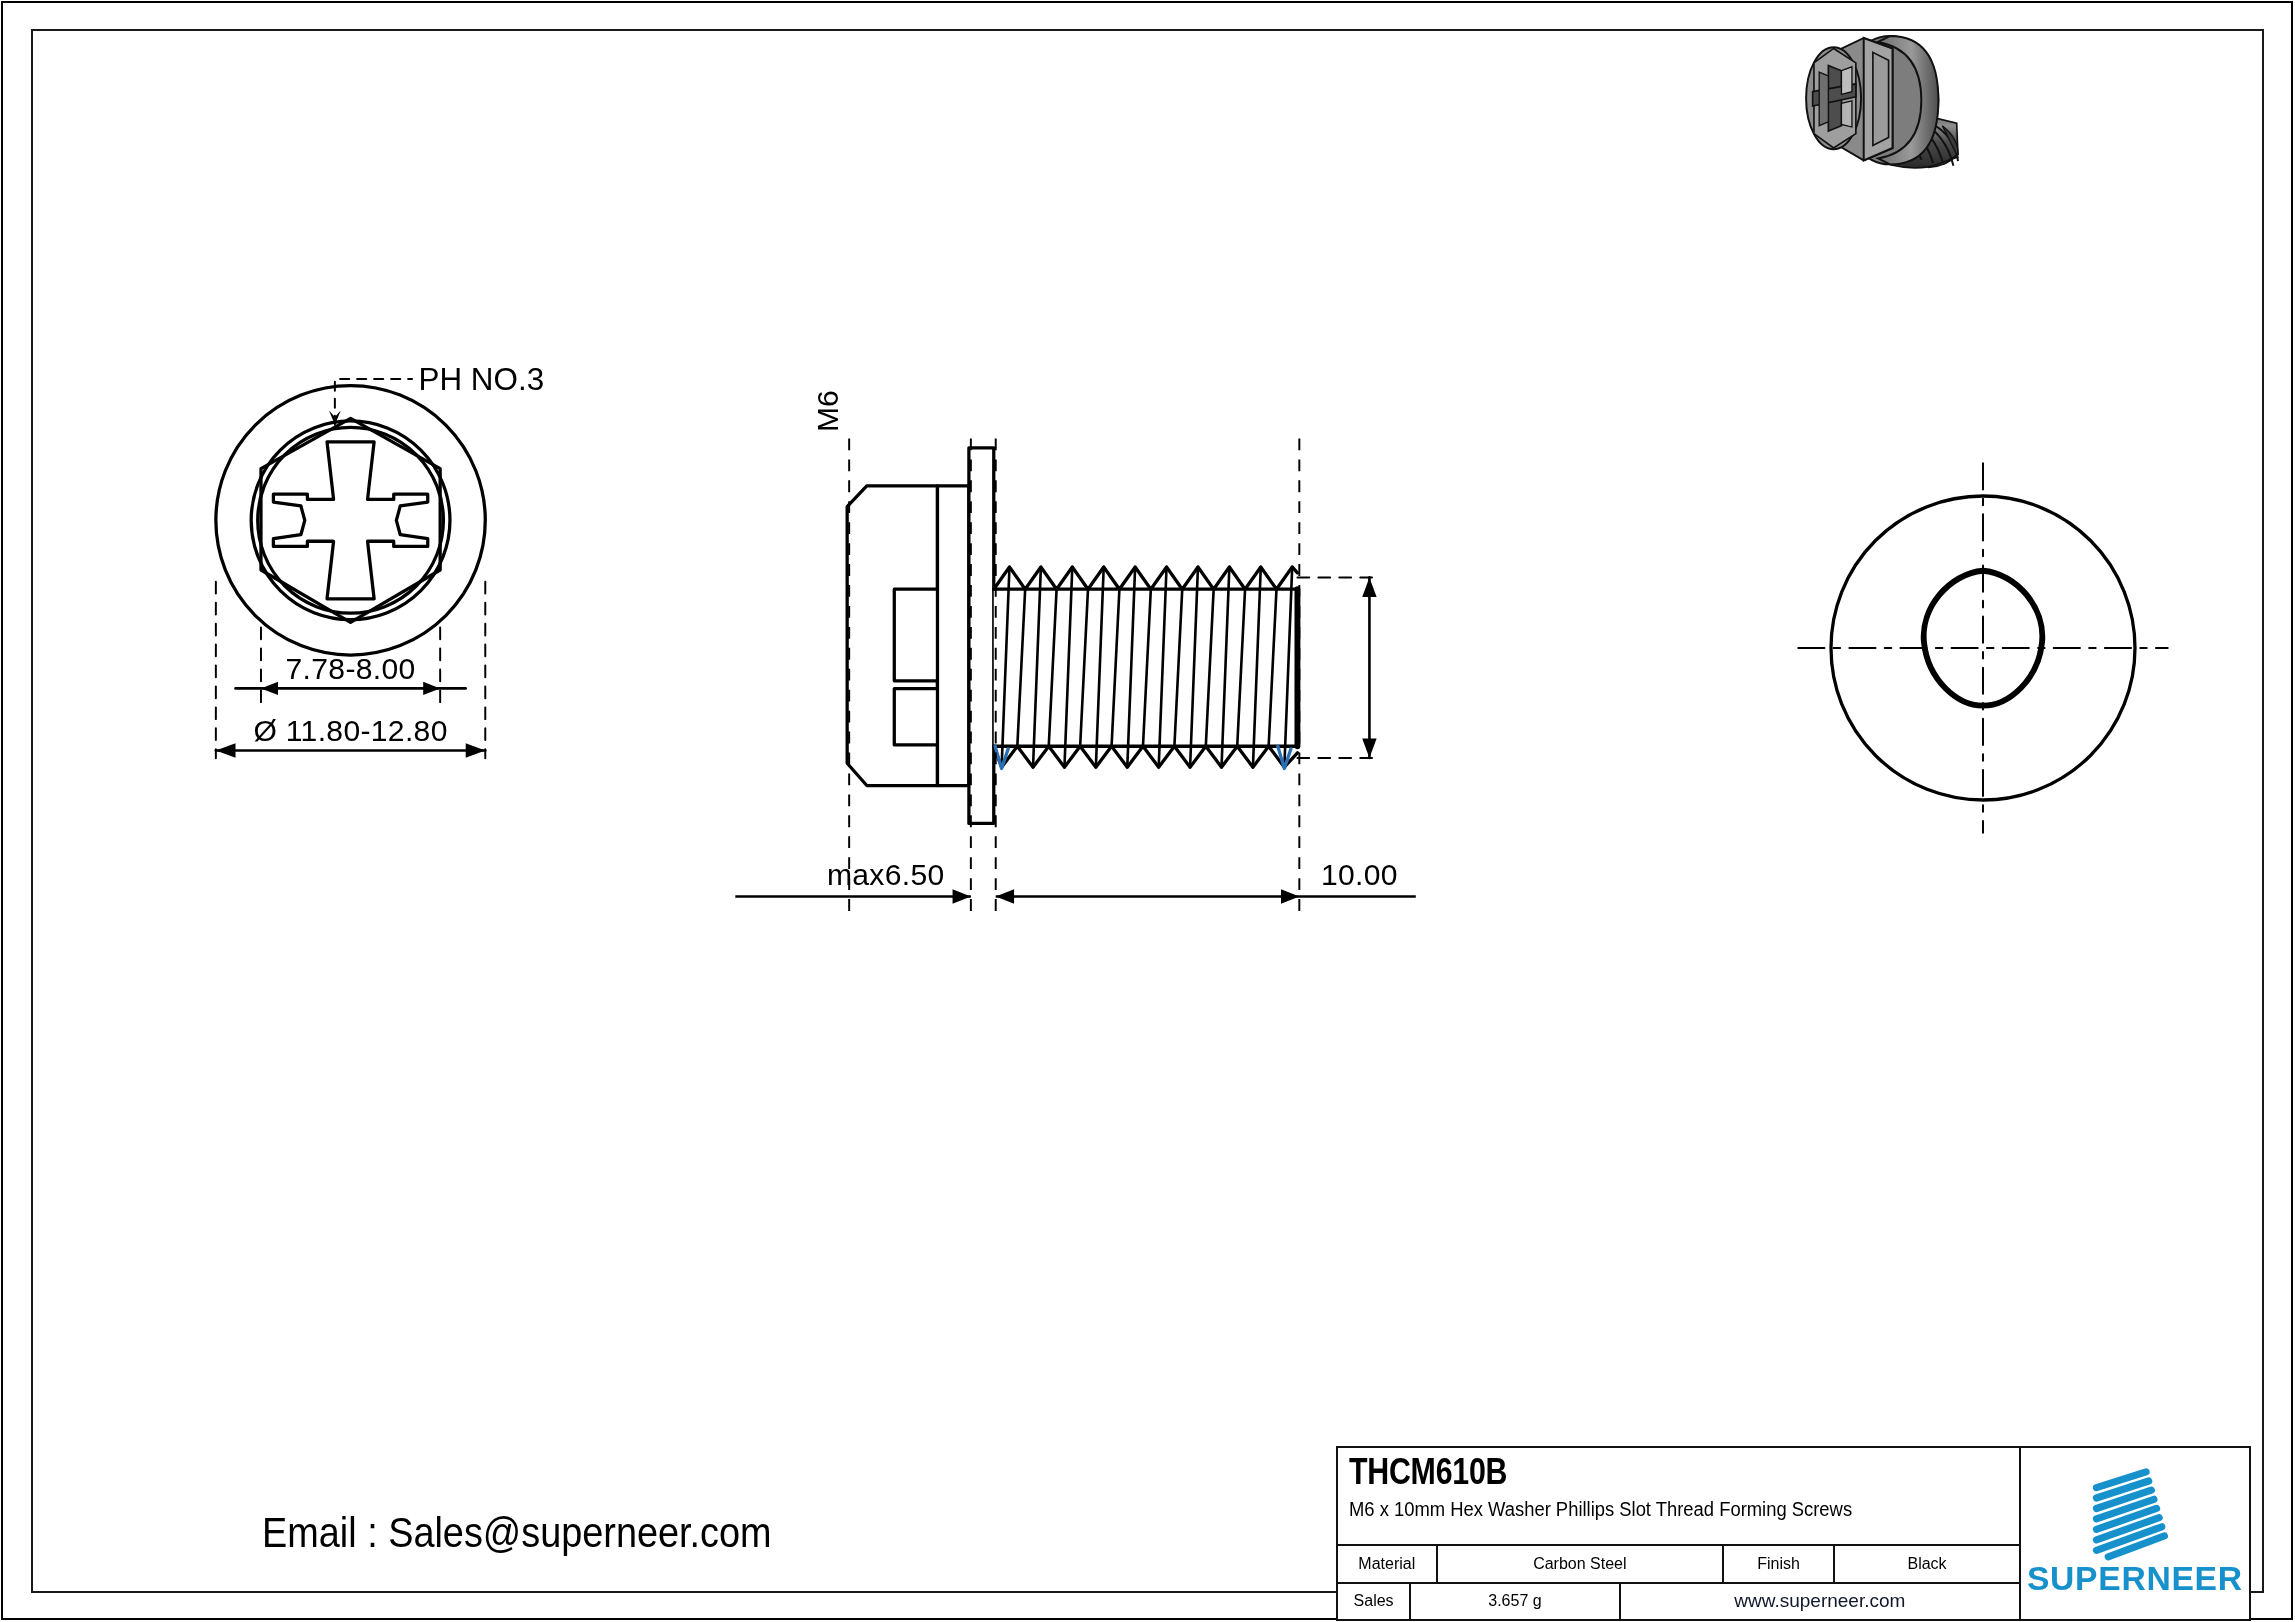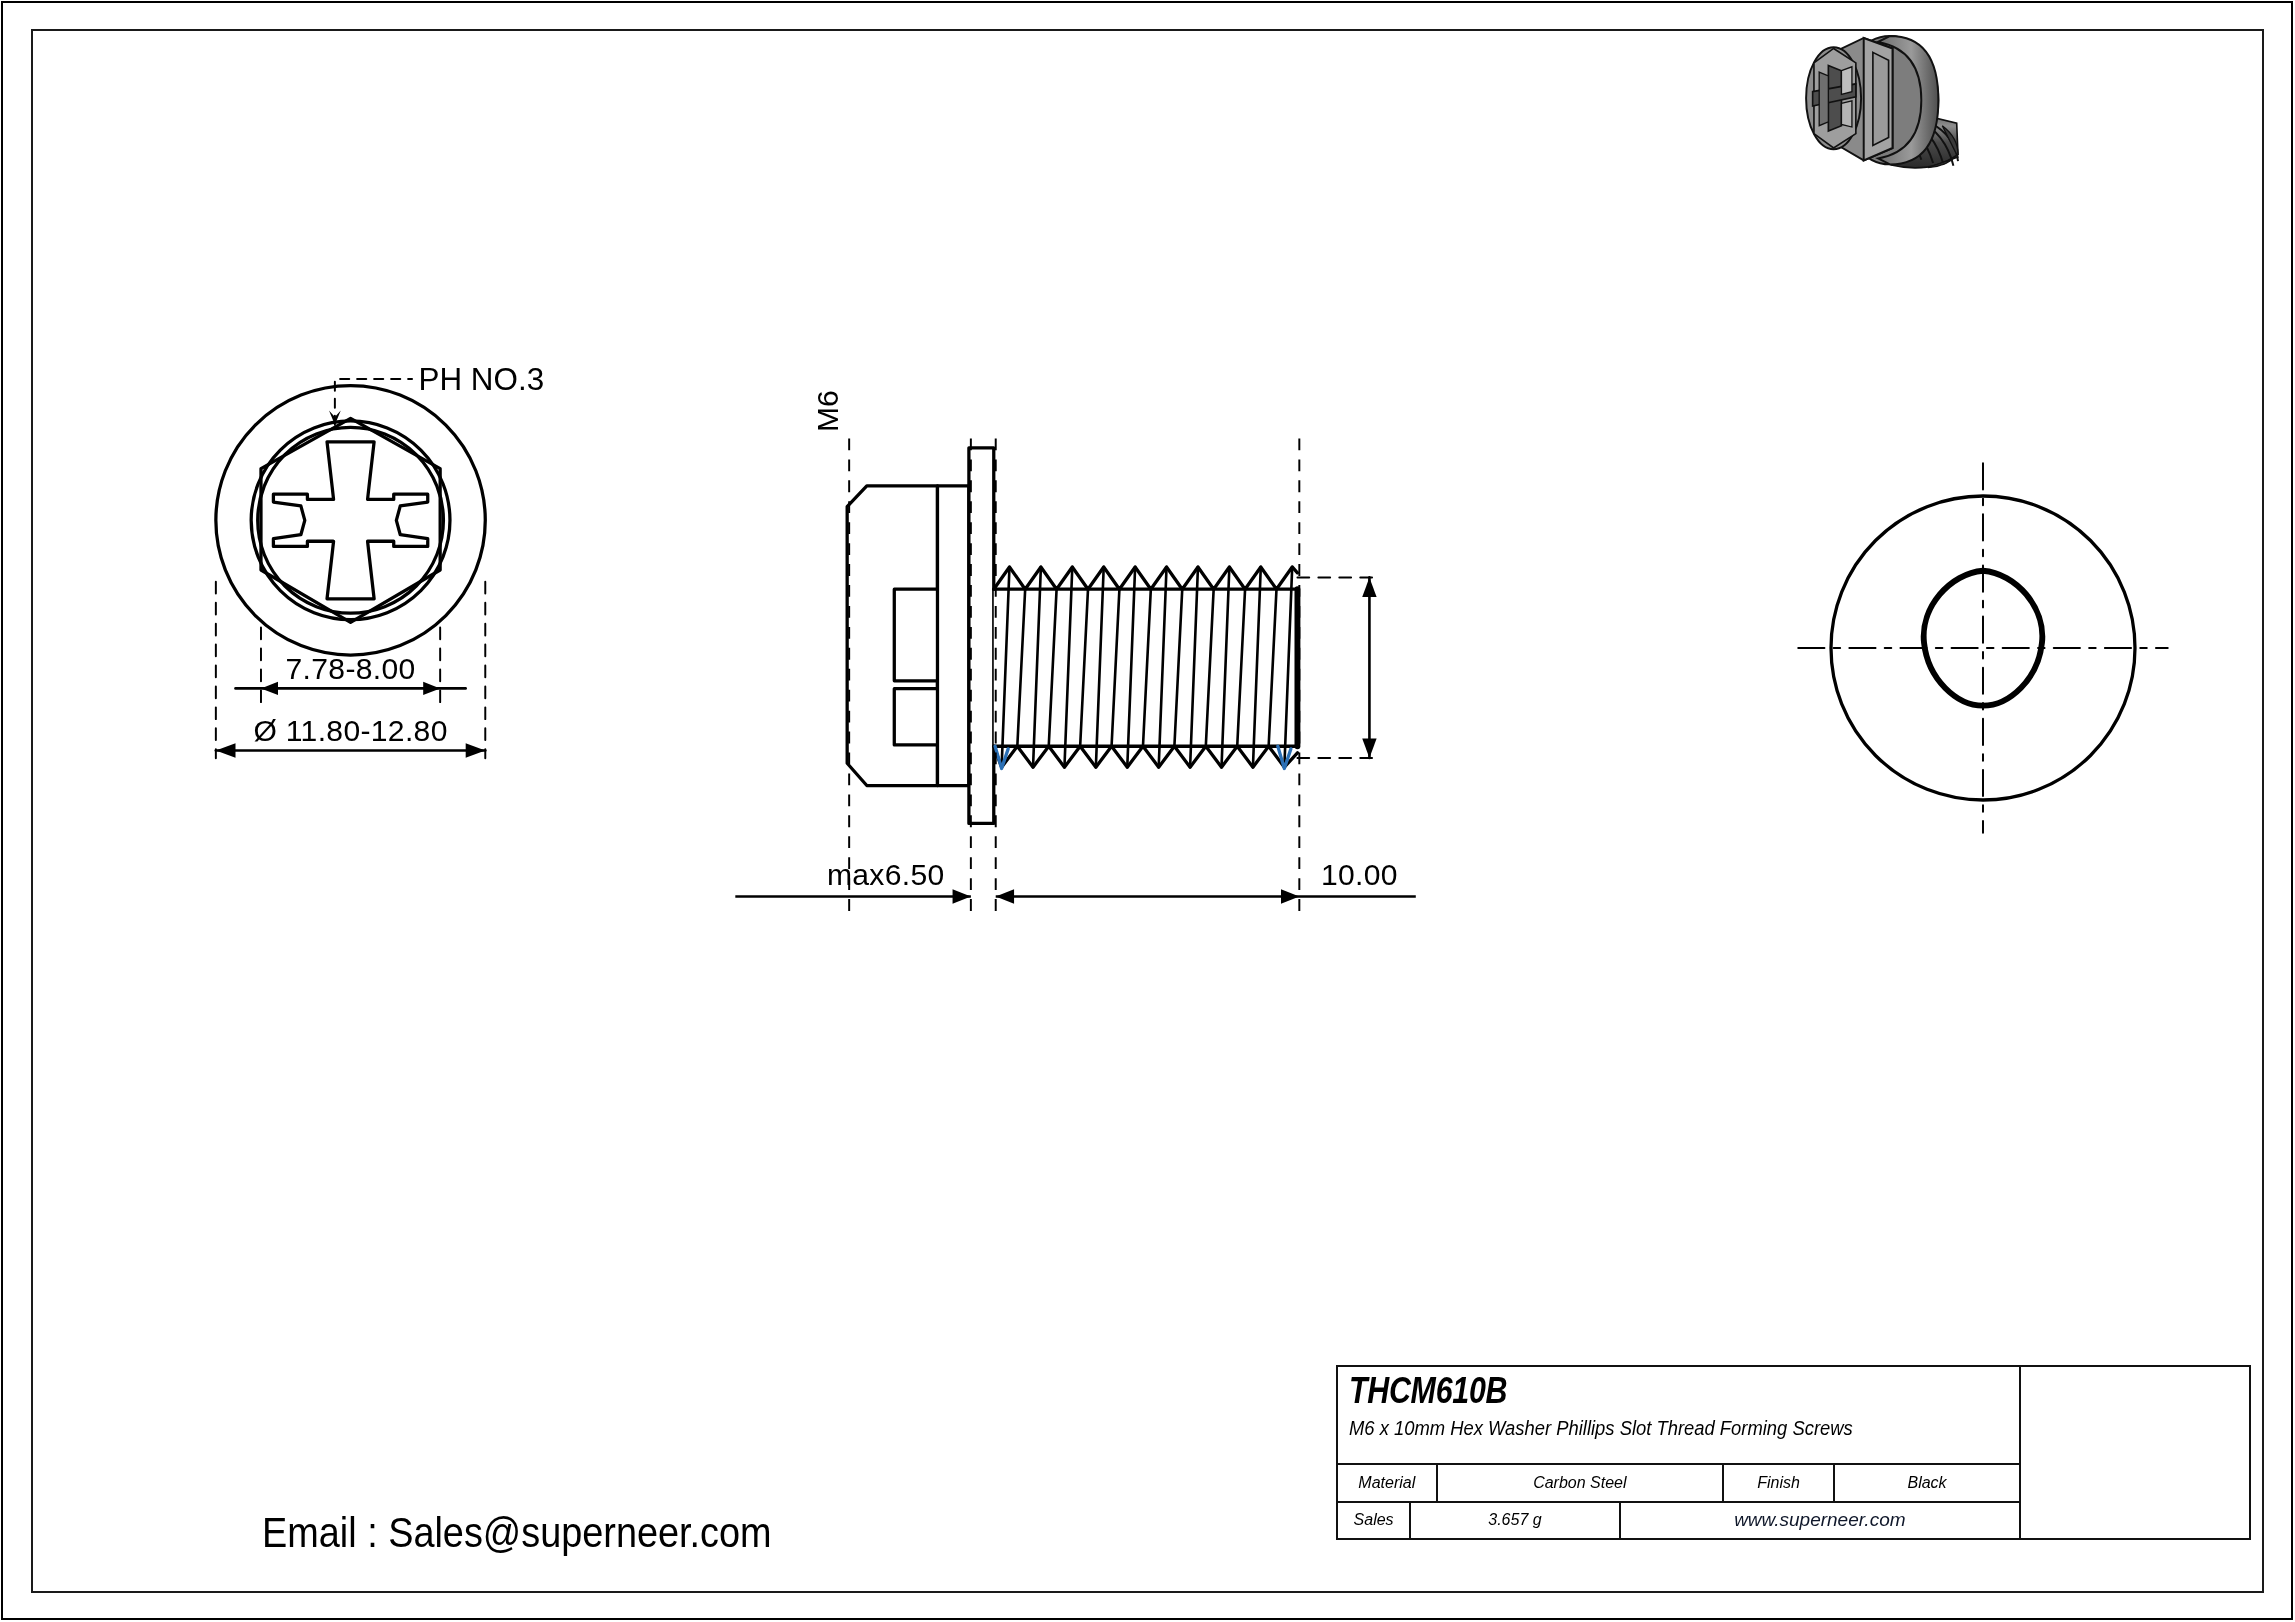--- a/index.html
+++ b/index.html
@@ -26,22 +26,22 @@
   .m6text{font-size:46px;white-space:nowrap;
           transform-origin:0 0;transform:rotate(-90deg);}
 
   
   #email-line{position:absolute;left:262px;top:1508px;font-size:43px;
               font-weight:400;white-space:nowrap;
               font-family:"Liberation Sans Narrow","Liberation Sans",sans-serif;
               transform:scaleX(.88);transform-origin:0 0;}
 
   
-  #title-block{position:absolute;left:1336px;top:1365px;width:915px;height:175px;
-               border:2px solid #111;box-sizing:border-box;display:flex;background:#fff;font-style:italic;}
+  #title-block{position:absolute;left:1336px;top:1446px;width:915px;height:175px;
+               border:2px solid #111;box-sizing:border-box;display:flex;background:#fff;}
   #tb-left{width:683px;height:100%;box-sizing:border-box;border-right:2px solid #111;
            display:flex;flex-direction:column;}
   #tb-head{flex:0 0 98px;box-sizing:border-box;border-bottom:2px solid #111;
            padding:5.2px 0 0 10.5px;}
   #tb-partno{font-size:37px;font-weight:bold;line-height:1.04;letter-spacing:-0.3px;
              transform:scaleX(.82);transform-origin:0 0;white-space:nowrap;}
   #tb-desc{font-size:20px;line-height:1.1;margin-top:6.5px;white-space:nowrap;
            transform:scaleX(.92);transform-origin:0 0;}
   .tb-row{display:flex;flex:1 1 0;box-sizing:border-box;}
   .tb-row.top{border-bottom:2px solid #111;}
@@ -300,14 +300,29 @@
       <div class="tb-cell c-val2">Black</div>
     </div>
 
     <div class="tb-row">
       <div class="tb-cell c-lbl">Sales</div>
       <div class="tb-cell c-val">3.657 g</div>
       <div class="tb-cell c-web">www.superneer.com</div>
     </div>
   </div>
 
+  <div id="tb-right">
+    <svg id="logo-mark" viewBox="0 0 150 128">
+      <g stroke="#1791cc" stroke-width="11" stroke-linecap="round">
+        <path d="M16 22 L92 -2"></path>
+        <path d="M16 38 L96 12"></path>
+        <path d="M16 54 L100 26"></path>
+        <path d="M16 70 L104 40"></path>
+        <path d="M16 86 L108 54"></path>
+        <path d="M16 102 L112 68"></path>
+        <path d="M16 118 L116 82"></path>
+        <path d="M34 128 L120 96"></path>
+      </g>
+    </svg>
+    <div id="logo-word">SUPERNEER</div>
+  </div>
 </div>
 
 
 </body></html>

